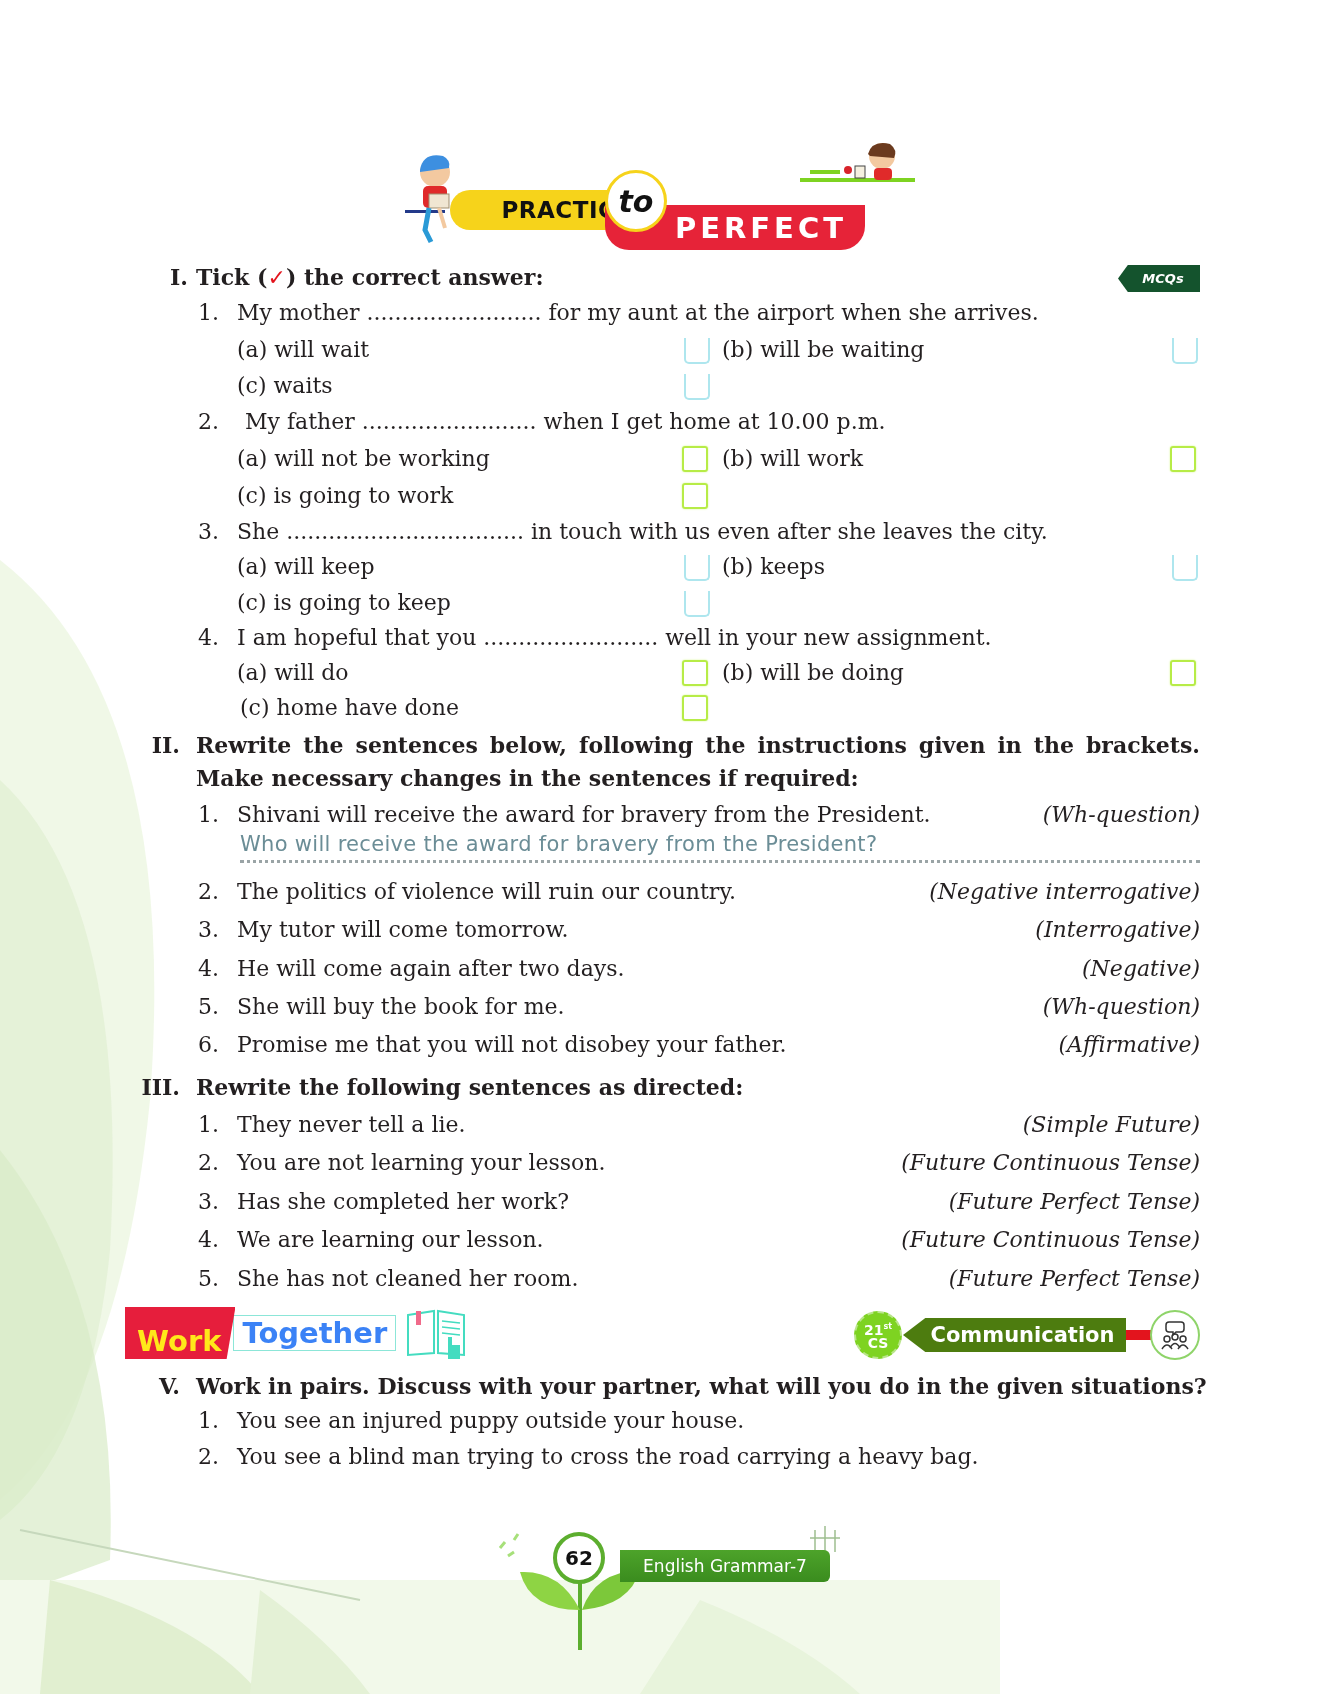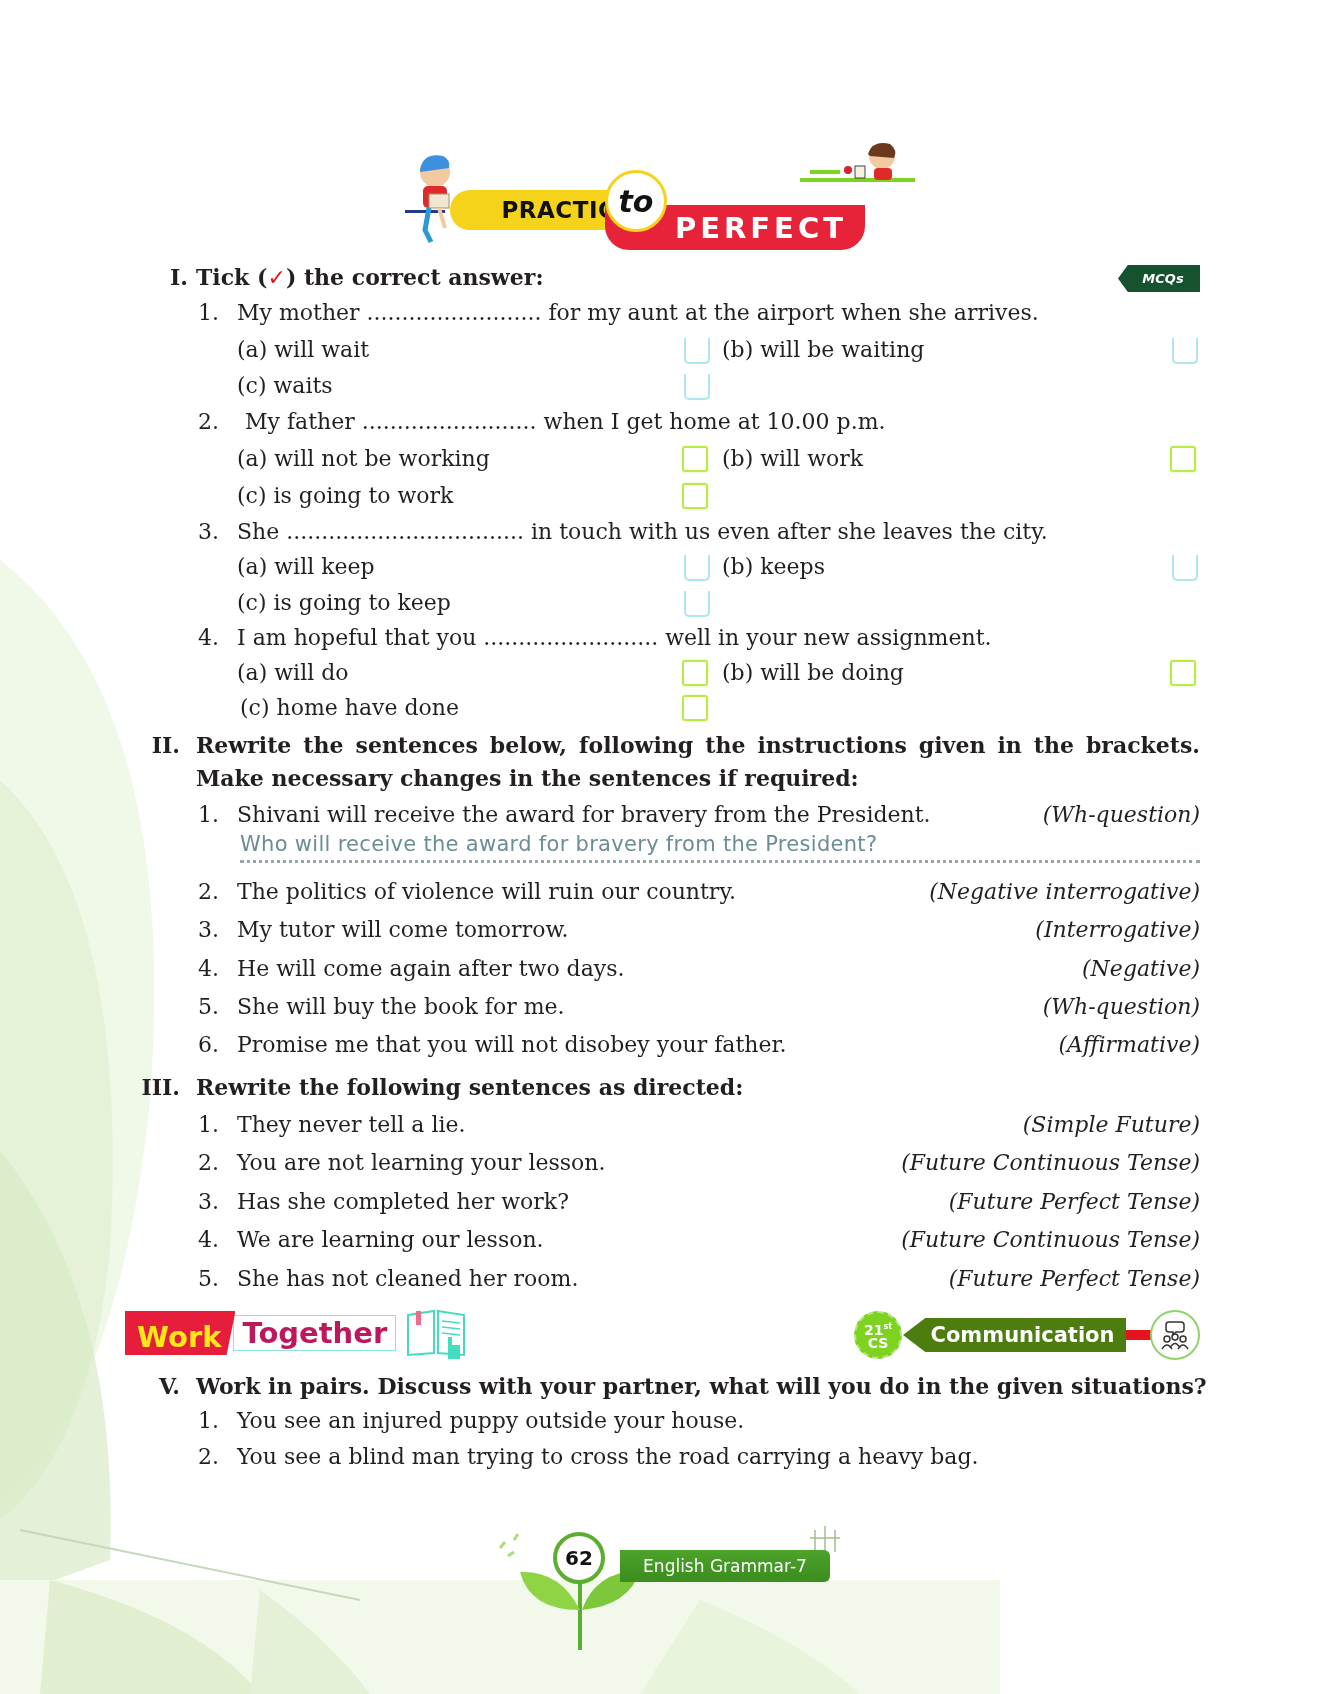--- a/index.html
+++ b/index.html
@@ -63,25 +63,25 @@
   .answer {
     position: absolute; left: 240px; top: 830px; font-family: "DejaVu Sans", sans-serif;
     font-size: 21px; line-height: 28px; color: #6b8d96; white-space: nowrap; letter-spacing: 0.3px;
   }
   .dotted-rule { position: absolute; left: 240px; top: 860px; width: 960px; height: 0; border-top: 3px dotted #9aa4a6; }
 
   
   .wt { position: absolute; left: 125px; top: 1312px; height: 42px; display: flex; align-items: center; }
   .wt-work {
     background: #e61e3c; color: #ffe81a; font-family: "DejaVu Sans", sans-serif; font-weight: bold; font-size: 29px;
-    height: 36px; display: flex; align-items: center; padding: 8px 14px 0 12px;
+    height: 36px; display: flex; align-items: center; padding: 16px 14px 0 12px;
     clip-path: polygon(0 0, 100% 0, 92% 100%, 0 100%);
   }
   .wt-together {
-    color: #be185d; font-family: "DejaVu Sans", sans-serif; font-weight: bold; font-size: 29px;
+    color: #3b82f6; font-family: "DejaVu Sans", sans-serif; font-weight: bold; font-size: 29px;
     border: 1.5px solid #8ce6d8; height: 36px; display: flex; align-items: center; padding: 0 8px; margin-left: -2px; box-sizing: border-box;
   }
   .wt-book { margin-left: 8px; width: 66px; height: 52px; }
 
   
   .cs-circle {
     position: absolute; left: 854px; top: 1311px; width: 48px; height: 48px; border-radius: 50%;
     background: #7ed321; border: 2px dashed #b9e58a; box-sizing: border-box;
     color: #fff; font-family: "DejaVu Sans", sans-serif; font-weight: bold; font-size: 14px; line-height: 14px;
     display: flex; flex-direction: column; align-items: center; justify-content: center;

